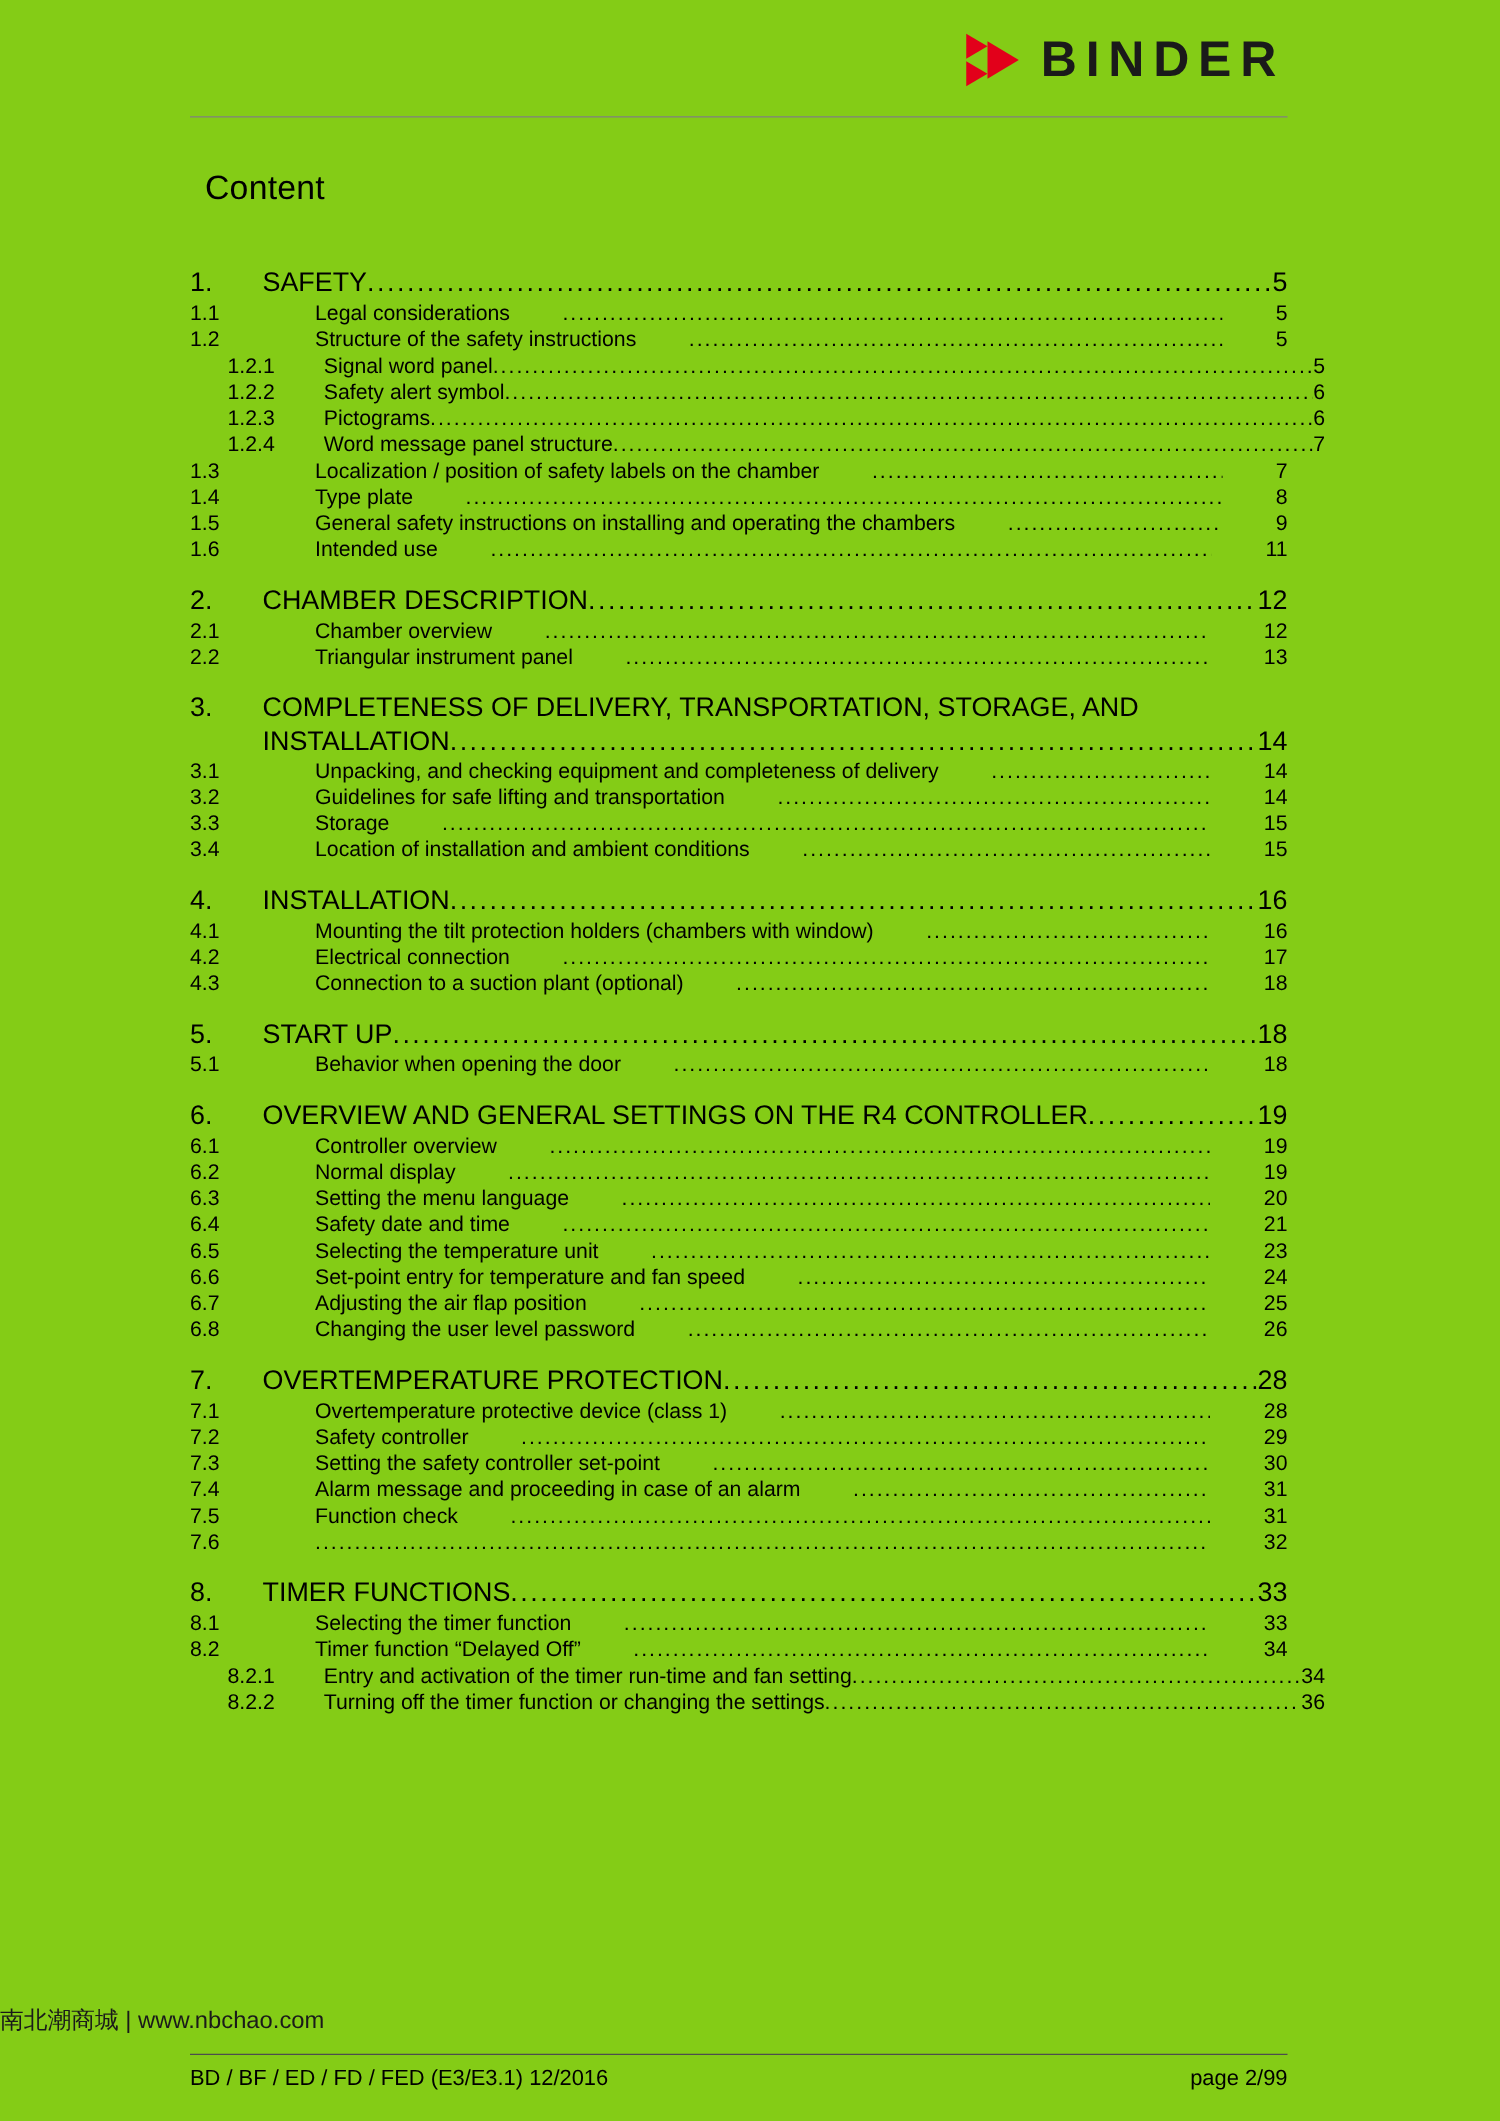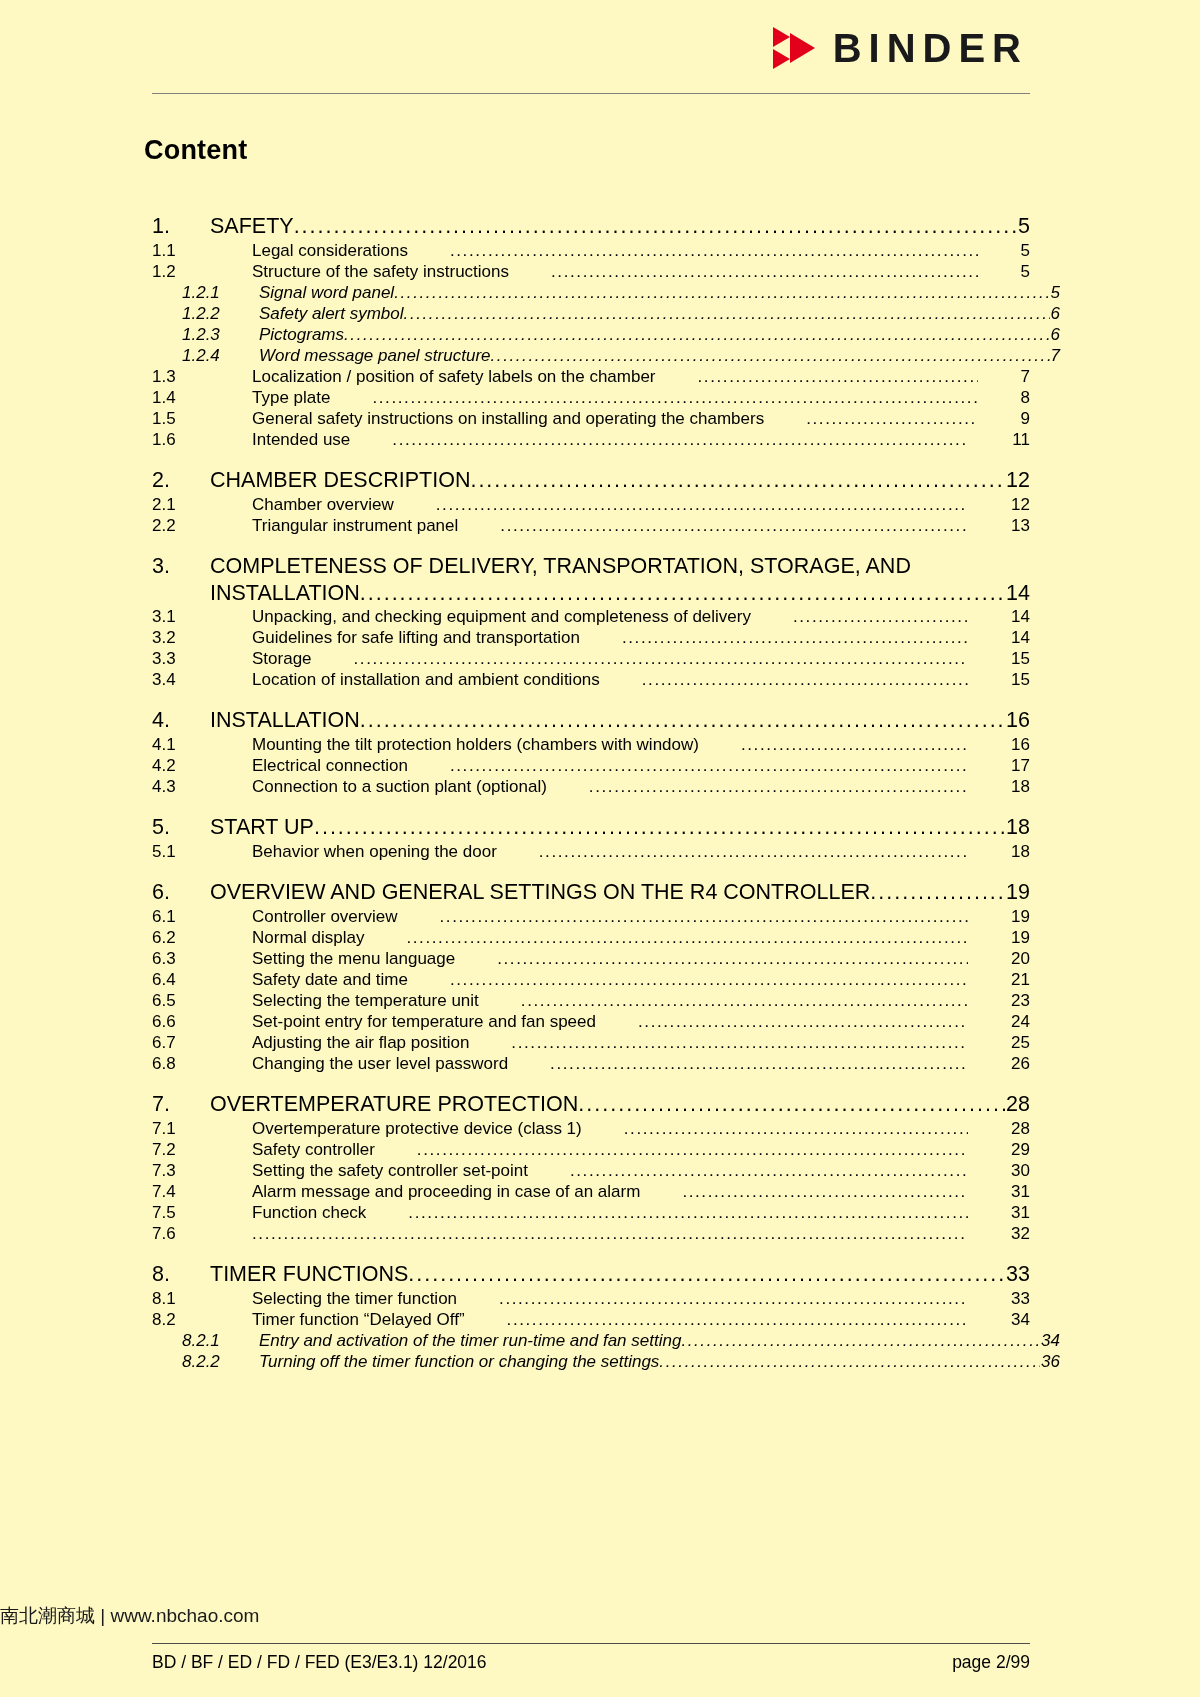--- a/index.html
+++ b/index.html
@@ -8,21 +8,21 @@
     background: #ffffff;
   }
   body {
     font-family: "Liberation Sans", sans-serif;
     color: #000000;
   }
   .page {
     position: relative;
     width: 1200px;
     height: 1697px;
-    background: #fef9c3;
+    background: #84cc16;
     box-sizing: border-box;
     overflow: hidden;
   }
 
   
   .header {
     position: absolute;
     left: 152px;
     top: 22px;
     width: 878px;
@@ -78,26 +78,25 @@
     left: 152px;
     top: 93px;
     width: 878px;
     height: 1px;
     background: #808080;
   }
 
   
   .doc-title {
     position: absolute;
-    left: 144px;
+    left: 164px;
     top: 135px;
     font-size: 27px;
     color: #000;
     letter-spacing: 0.2px;
-    font-weight: bold;
   }
 
   
   .toc {
     position: absolute;
     left: 152px;
     top: 196px;
     width: 878px;
   }
   .toc-row {
@@ -149,21 +148,20 @@
     margin-top: 1px;
     gap: 42px;
   }
   .lvl2 .num { width: 58px; }
 
   
   .lvl3 {
     font-size: 17px;
     margin-top: 1px;
     padding-left: 30px;
-    font-style: italic;
   }
   .lvl3 .num { width: 77px; }
 
   
   .watermark {
     position: absolute;
     left: 0;
     right: 0;
     top: 1603px;
     text-align: left;

